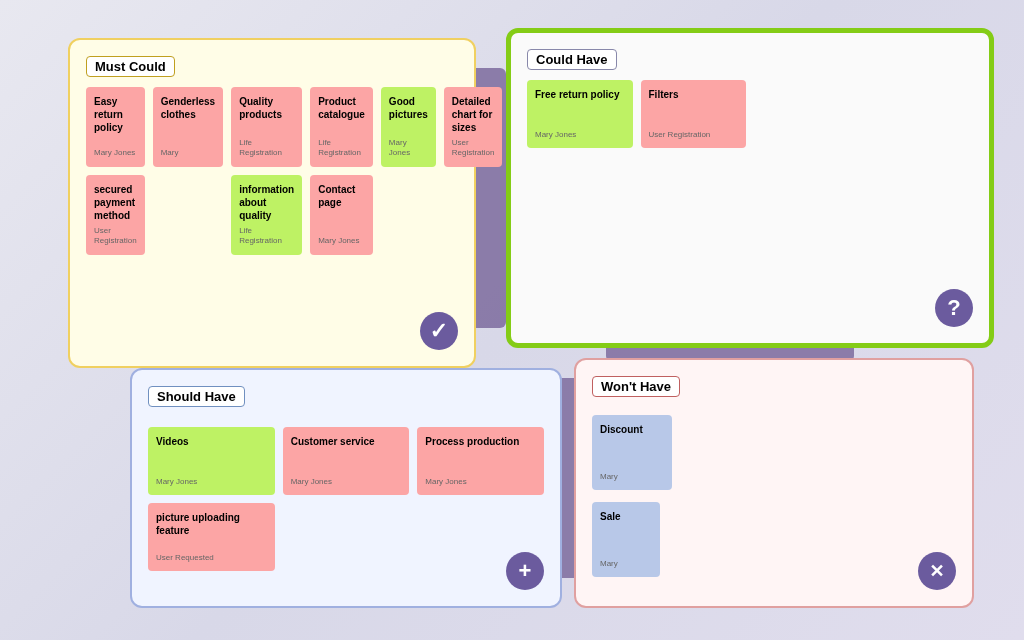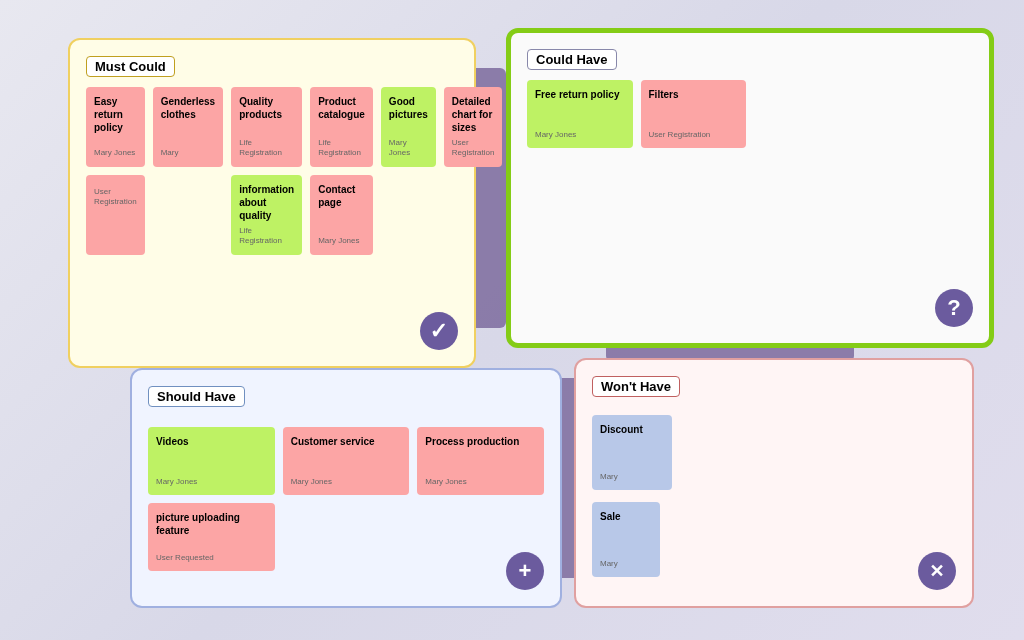--- a/index.html
+++ b/index.html
@@ -226,20 +226,21 @@
     </div>
     <div class="sticky-card sticky-purple">
       <span>Good pictures</span>
       <span class="card-meta">Mary Jones</span>
     </div>
     <div class="sticky-card sticky-yellow">
       <span>Detailed chart for sizes</span>
       <span class="card-meta">User Registration</span>
     </div>
     <div class="sticky-card sticky-yellow">
+      <span>secured payment method</span>
       <span class="card-meta">User Registration</span>
     </div>
     <div></div>
     <div class="sticky-card sticky-purple">
       <span>information about quality</span>
       <span class="card-meta">Life Registration</span>
     </div>
     <div class="sticky-card sticky-yellow">
       <span>Contact page</span>
       <span class="card-meta">Mary Jones</span>

